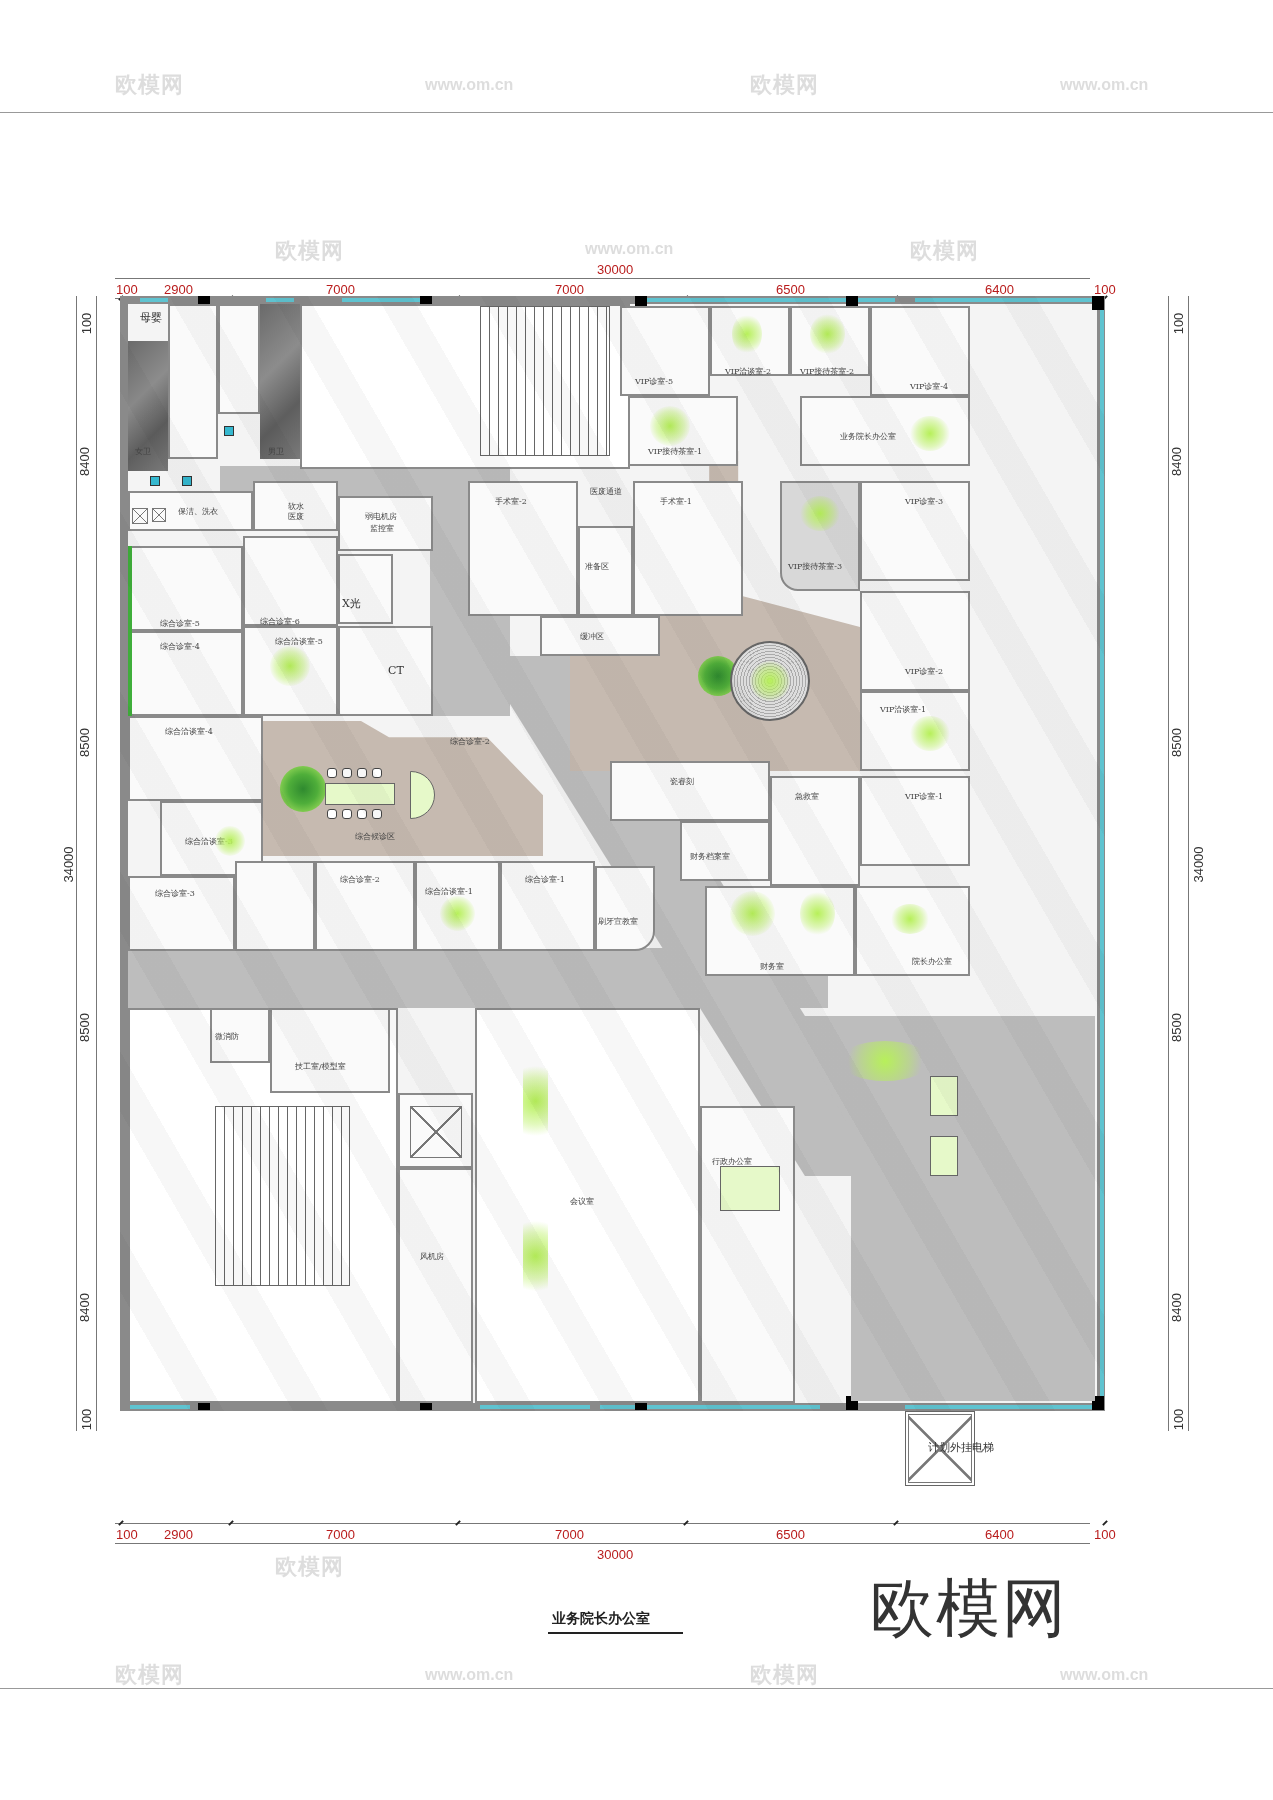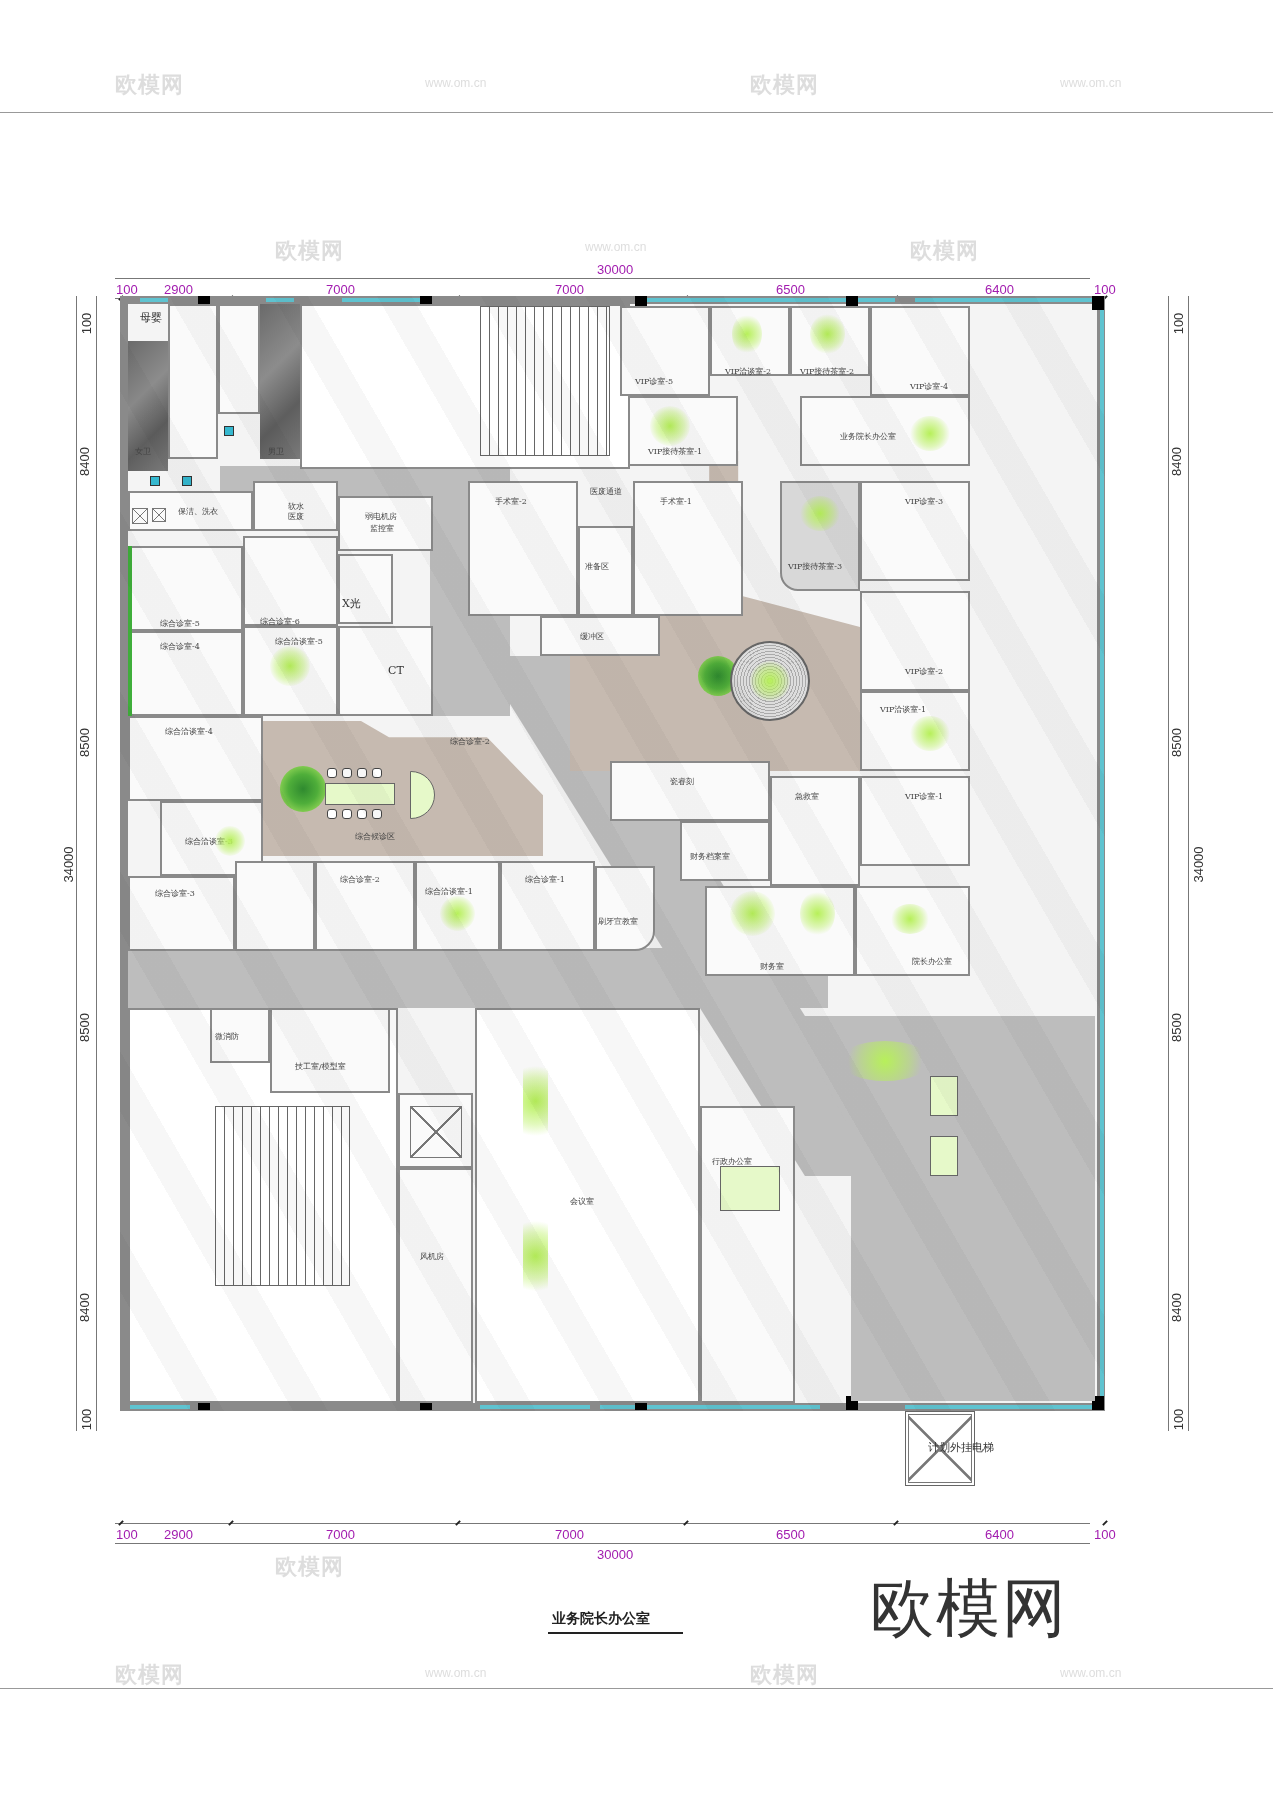--- a/index.html
+++ b/index.html
@@ -1,22 +1,22 @@
 <!DOCTYPE html>
 <html><head>
 <meta charset="utf-8">
 <style>
   html,body{margin:0;padding:0;background:#fff;}
   body{width:1273px;height:1800px;position:relative;overflow:hidden;font-family:"DejaVu Sans",sans-serif;color:#333;}
   .abs{position:absolute;}
   .hline{position:absolute;height:1px;background:#777;}
   .vline{position:absolute;width:1px;background:#777;}
   .wm{position:absolute;color:rgba(180,180,180,0.45);font-family:"Liberation Sans",sans-serif;font-weight:bold;font-size:22px;letter-spacing:1px;}
-  .wm-url{position:absolute;color:rgba(180,180,180,0.45);font-family:"Liberation Sans",sans-serif;font-size:12px;font-weight:normal;}
-  .dim{position:absolute;font-family:"Liberation Sans",sans-serif;font-size:13px;color:#a21caf;text-align:right;}
+  .wm-url{position:absolute;color:rgba(180,180,180,0.45);font-family:"Liberation Sans",sans-serif;font-size:16px;font-weight:bold;}
+  .dim{position:absolute;font-family:"Liberation Sans",sans-serif;font-size:13px;color:#b91c1c;text-align:right;}
   .dimv{position:absolute;font-family:"Liberation Sans",sans-serif;font-size:13px;color:#333;transform:rotate(-90deg);transform-origin:center;}
   .tick{position:absolute;width:6px;height:2px;background:#222;transform:rotate(-45deg);}
   .plan{position:absolute;left:120px;top:296px;width:985px;height:1115px;background:#f4f4f4;}
   .wall{position:absolute;background:#8a8a8a;}
   .col{position:absolute;width:12px;height:14px;background:#000;}
   .win{position:absolute;background:#5fc3d0;}
   .room{position:absolute;background:#fafafa;border:2px solid #8a8a8a;box-sizing:border-box;}
   .corr{position:absolute;background:#bdbdbd;}
   .wait{position:absolute;background:#c6bab0;}
   .marble{position:absolute;background:linear-gradient(135deg,#6a6a6a,#8c8c8c 40%,#5e5e5e 70%,#7a7a7a);}

